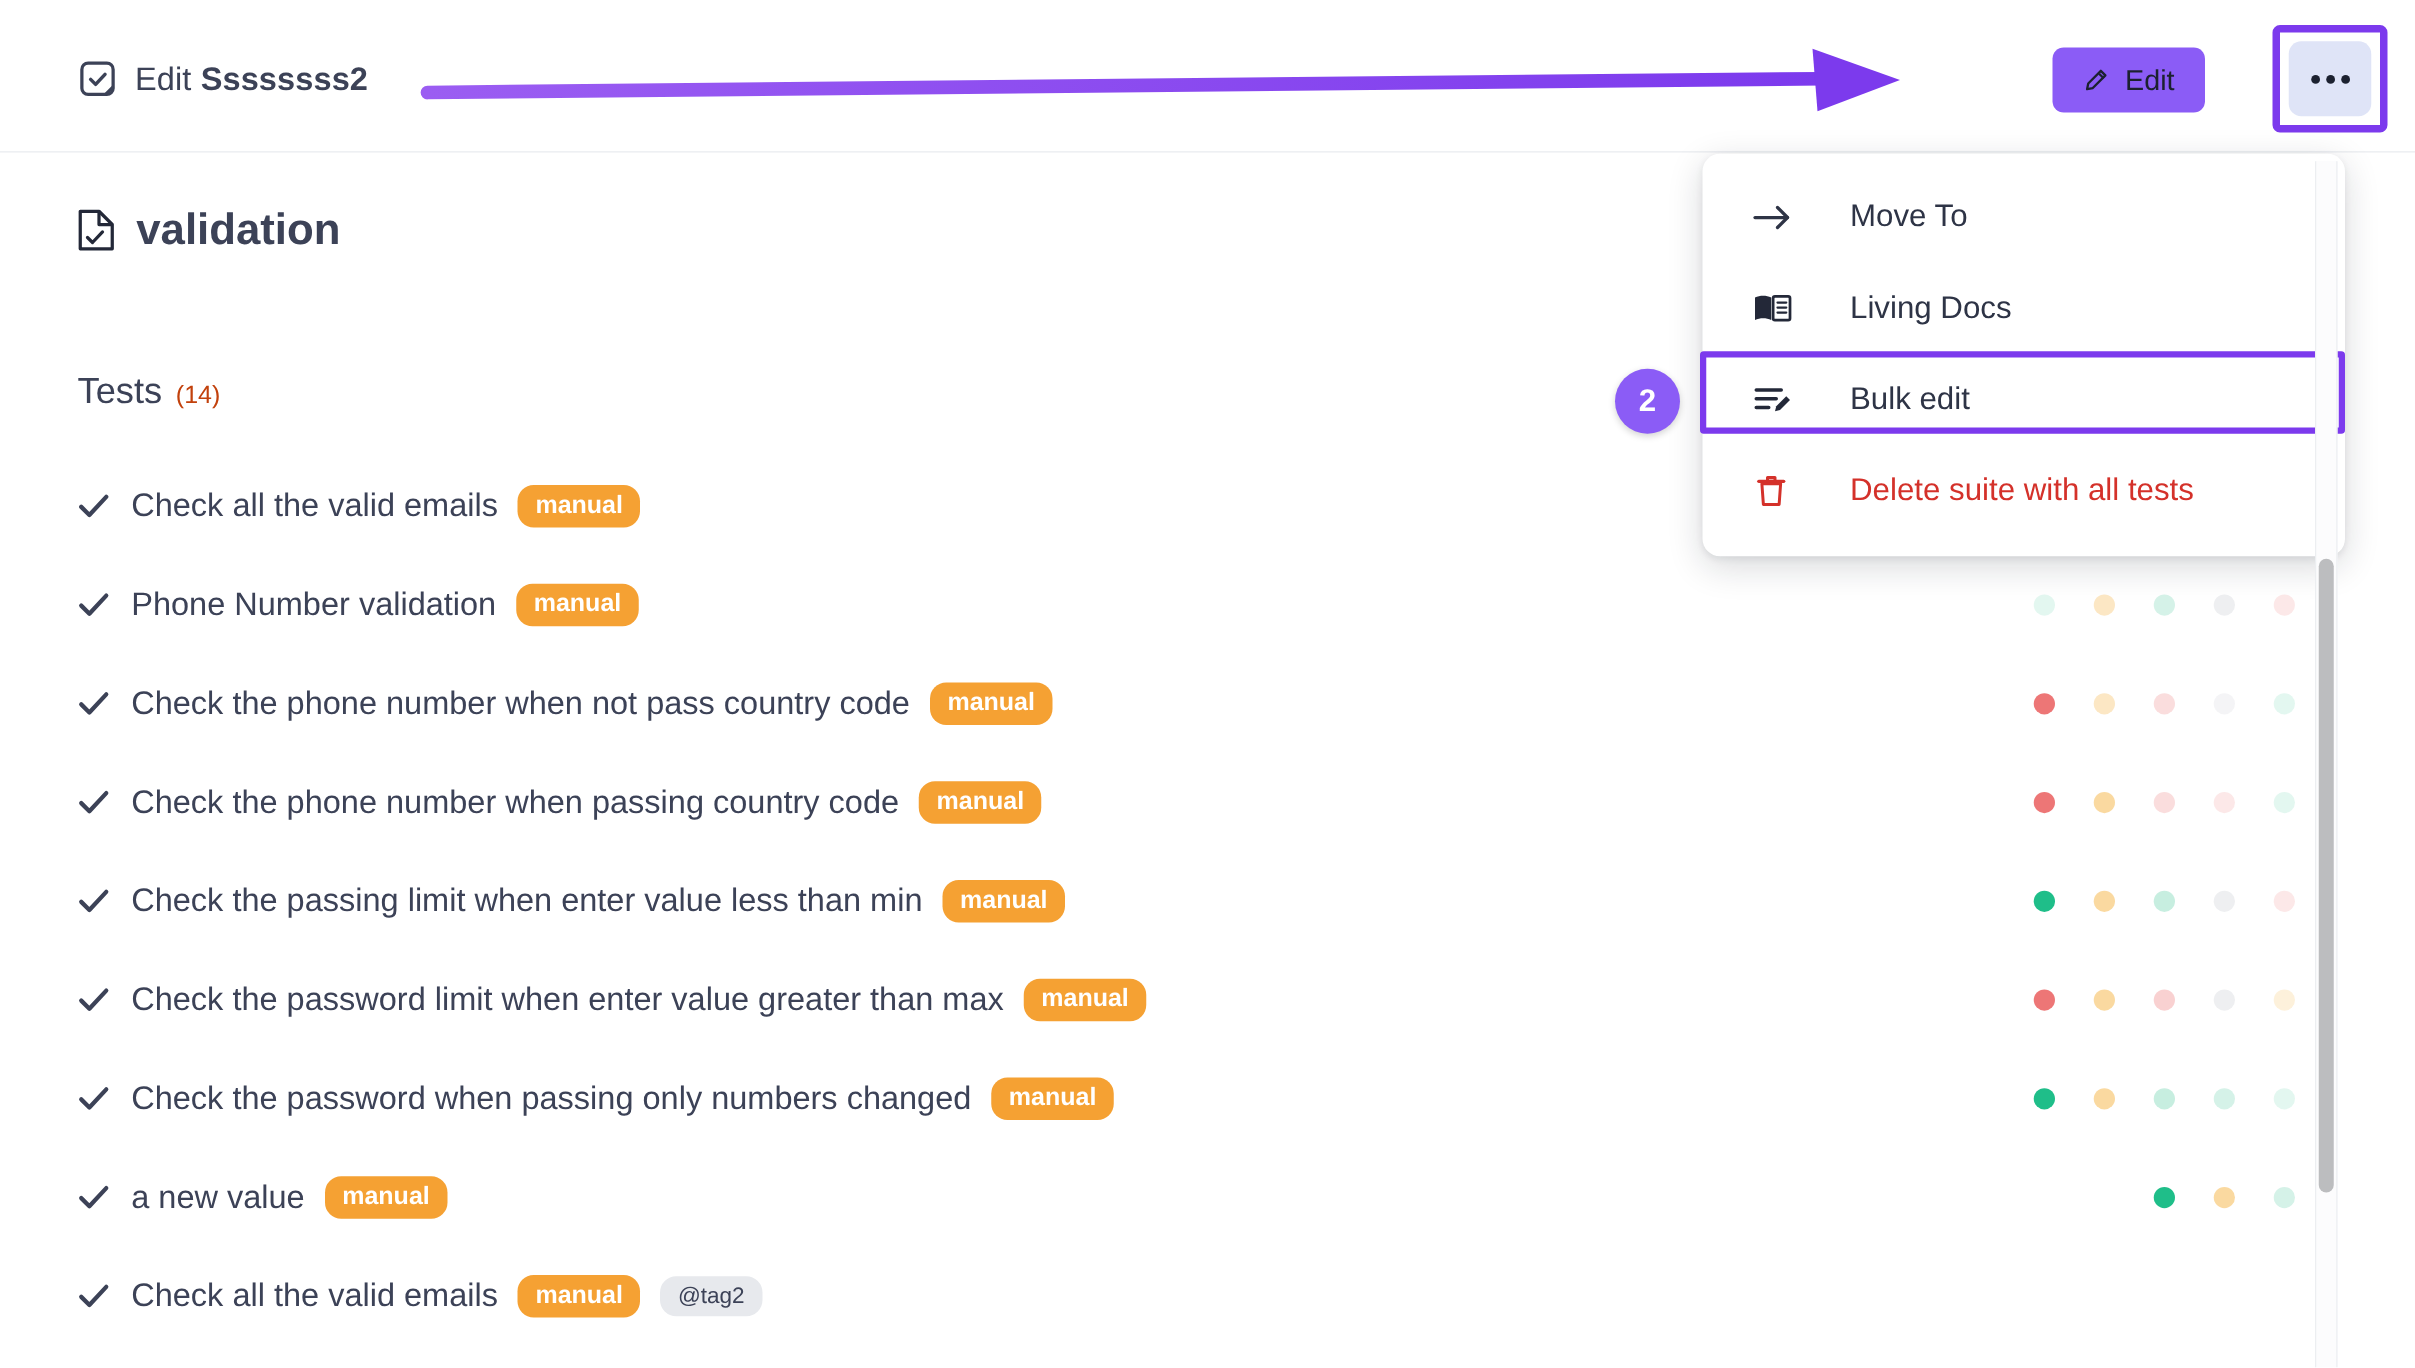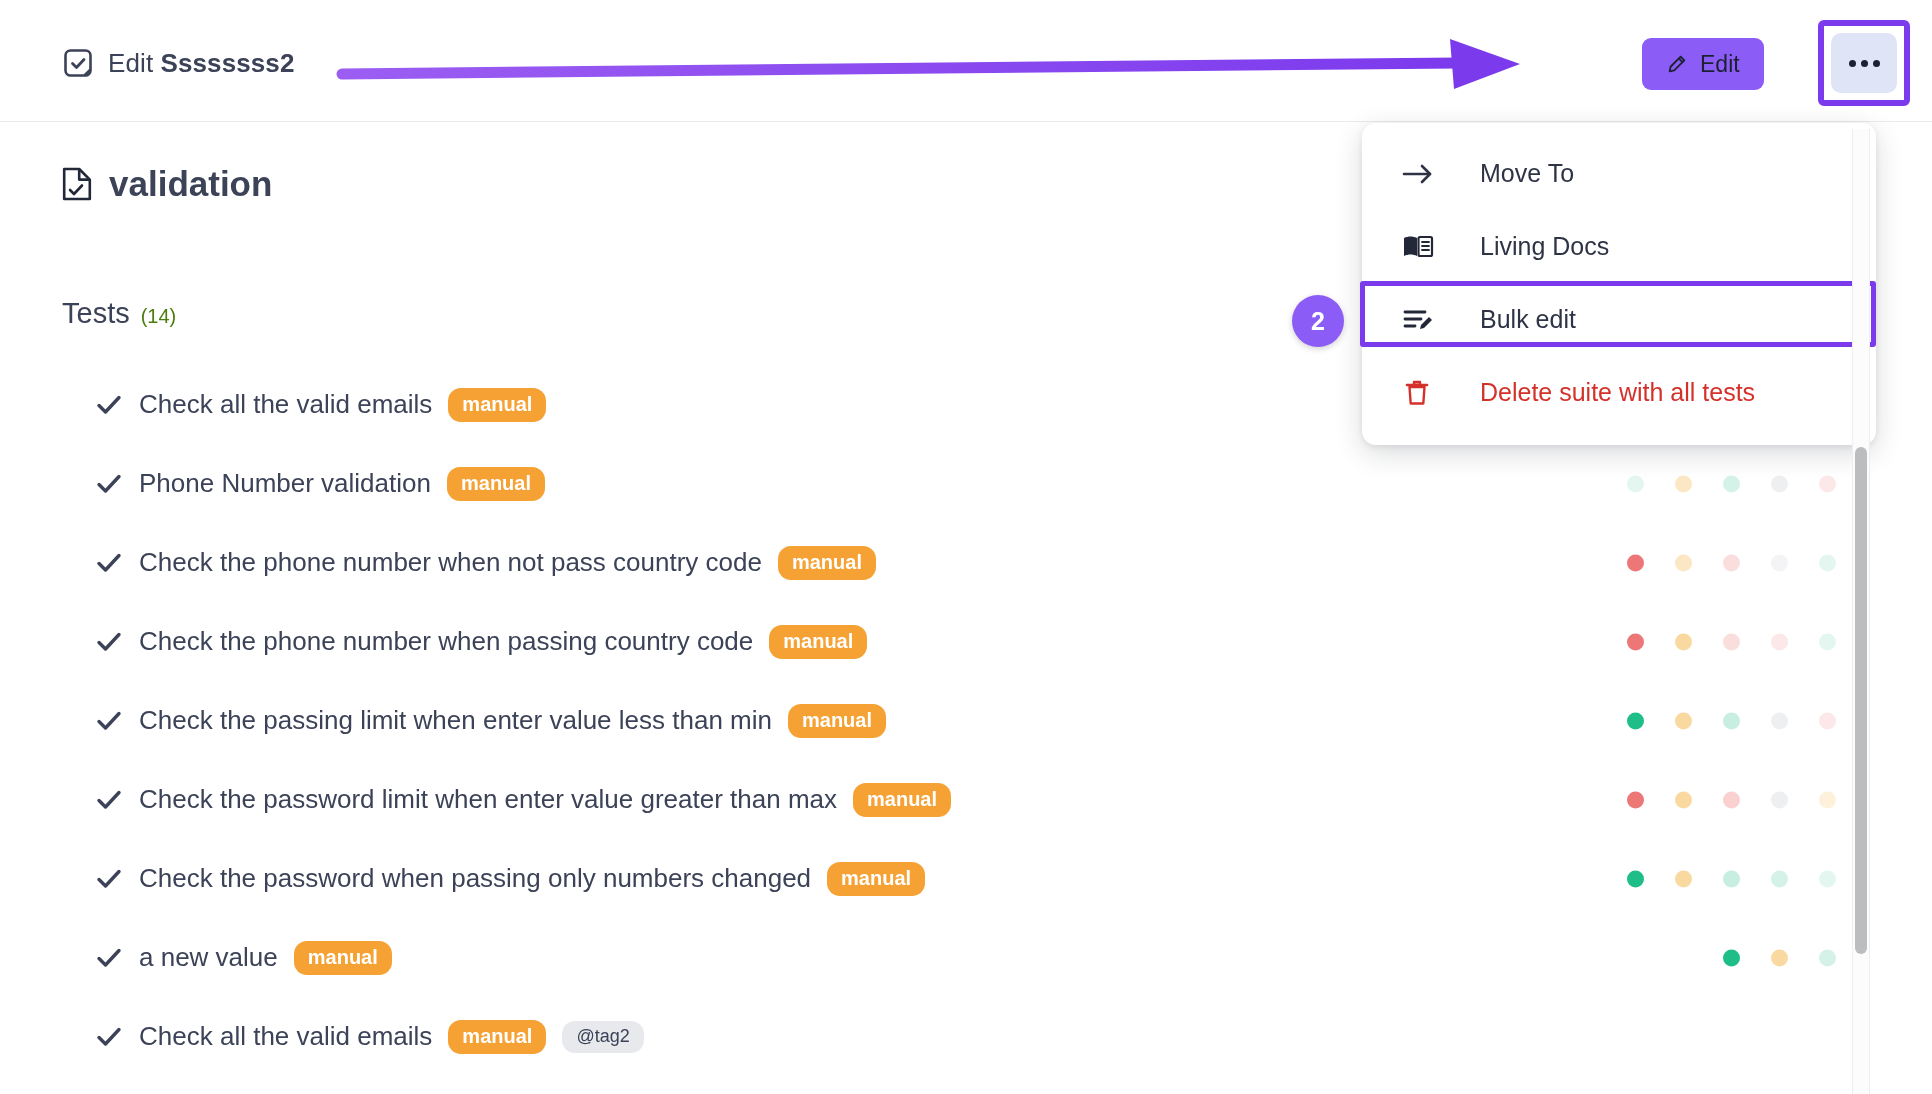--- a/index.html
+++ b/index.html
@@ -102,26 +102,26 @@
     display: flex; align-items: center; gap: 17px;
   }
   .doc-icon { width: 30px; height: 34px; display: block; }
   .page-title { font-size: 35px; font-weight: 700; color: #3c4257; }
 
   .tests-heading {
     position: absolute; left: 62px; top: 175px;
     display: flex; align-items: baseline; gap: 11px;
   }
   .tests-heading .t-label { font-size: 29px; color: #3c4257; }
-  .tests-heading .t-count { font-size: 20px; color: #4d7c0f; }
+  .tests-heading .t-count { font-size: 20px; color: #c2410c; }
 
   .test-list { position: absolute; left: 0; top: 243px; width: 1932px; }
   .test-row {
     position: relative; height: 79px;
-    display: flex; align-items: center; padding-left: 62px; margin-left: 34px;
+    display: flex; align-items: center; padding-left: 62px;
   }
   .check-icon { width: 26px; height: 26px; min-width: 26px; display: block; }
   .test-name {
     margin-left: 17px; font-size: 26px; color: #3c4257;
     white-space: nowrap;
   }
   .tag-manual {
     margin-left: 16px; background: #f5a133; color: #fff;
     font-size: 20px; font-weight: 600;
     padding: 5px 14px 6px; border-radius: 13px; white-space: nowrap;

